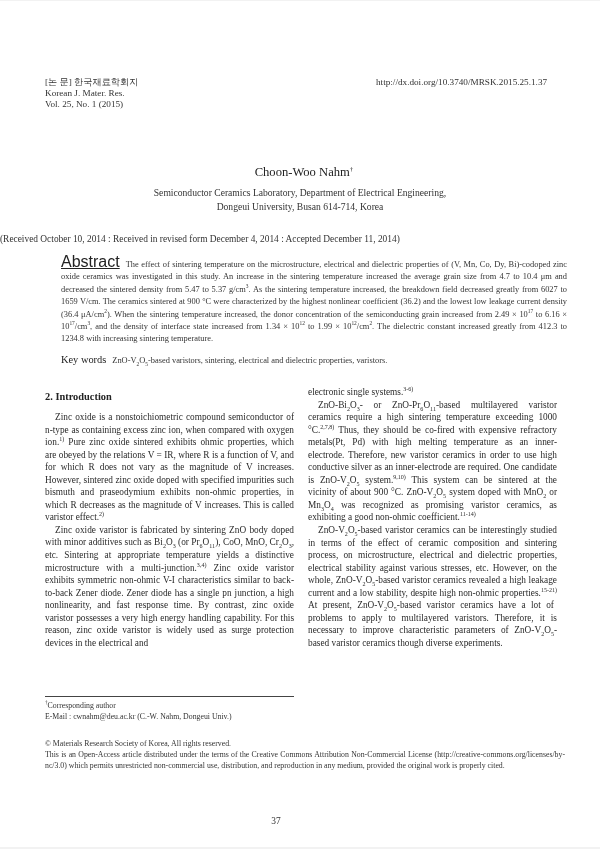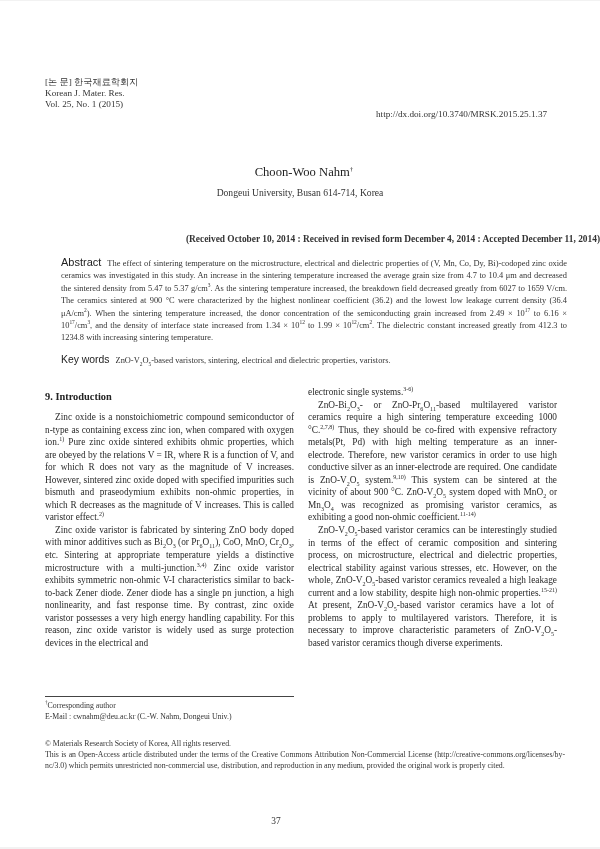--- a/index.html
+++ b/index.html
@@ -4,36 +4,36 @@
 <style>
   html, body { margin: 0; padding: 0; }
   body {
     width: 600px; height: 849px; background: #f2f2f2; position: relative; overflow: hidden;
     font-family: "Liberation Serif", "DejaVu Serif", serif; color: #222;
   }
   .page {
     position: absolute; left: 0; top: 1px; width: 598px; height: 846px; background: #ffffff; padding-left: 35px;
   }
   .hdr-left { position: absolute; left: 45px; top: 76px; font-size: 9.2px; line-height: 11px; color: #333; }
-  .hdr-right { position: absolute; left: 376px; top: 76px; font-size: 9.2px; line-height: 11px; color: #333; margin-top: 32px; }
+  .hdr-right { position: absolute; left: 376px; top: 76px; font-size: 9.2px; line-height: 11px; color: #333; }
   .title {
     position: absolute; left: 30px; width: 540px; top: 120px; text-align: center;
     font-size: 15.6px; line-height: 21px; color: #222; letter-spacing: 0.1px;
   }
   .author { position: absolute; left: 4px; width: 600px; top: 164px; text-align: center; font-size: 12.6px; color: #222; }
   .author sup { font-size: 7px; }
   .affil { position: absolute; left: 0; width: 600px; top: 185px; text-align: center; font-size: 9.6px; line-height: 14px; color: #333; }
-  .received { position: absolute; left: 0; width: 600px; top: 233px; text-align: right; font-size: 9.4px; color: #333; font-weight: bold; }
+  .received { position: absolute; left: 0; width: 600px; top: 233px; text-align: left; font-size: 9.4px; color: #333; }
   .abstract {
     position: absolute; left: 61px; width: 506px; top: 255px; font-size: 8.4px; line-height: 12.4px;
     text-align: justify; color: #333;
   }
-  .abs-label { font-family: "Liberation Sans", "DejaVu Sans", sans-serif; font-size: 11px; color: #222; margin-right: 6px; }
+  .abs-label { font-family: "Liberation Sans", "DejaVu Sans", sans-serif; font-size: 16px; color: #222; margin-right: 6px; text-decoration: underline; }
   .keywords { position: absolute; left: 61px; width: 506px; top: 353px; font-size: 8.4px; color: #333; }
-  .kw-label { font-family: Liberation Sans, sans-serif; font-size: 10.4px; color: #222; margin-right: 6px; }
+  .kw-label { font-family: Liberation Serif, serif; font-size: 10.4px; color: #222; margin-right: 6px; }
   sub, sup { font-size: 65%; line-height: 0; }
   .section-title { position: absolute; left: 45px; top: 390px; font-weight: bold; font-size: 10.4px; color: #222; }
   .col { position: absolute; width: 249px; font-size: 9.3px; line-height: 12.55px; text-align: justify; color: #2a2a2a; }
   .col p { margin: 0; text-indent: 10px; }
   .col p.noindent { text-indent: 0; }
   .col-left { left: 45px; top: 410px; }
   .col-right { left: 308px; top: 385px; }
   .fn-rule { position: absolute; left: 45px; top: 695px; width: 249px; height: 1px; background: #444; }
   .footnote { position: absolute; left: 45px; top: 699px; font-size: 7.8px; line-height: 11px; color: #333; }
   .copyright { position: absolute; left: 45px; top: 737px; width: 520px; font-size: 7.8px; line-height: 11px; color: #333; text-align: justify; }
@@ -48,30 +48,31 @@
     <div>[논   문] 한국재료학회지</div>
     <div>Korean J. Mater. Res.</div>
     <div>Vol. 25, No. 1 (2015)</div>
   </div>
   <div class="hdr-right">http://dx.doi.org/10.3740/MRSK.2015.25.1.37</div>
 
 
   <div class="author"><span>Choon-Woo Nahm</span><sup>†</sup></div>
 
   <div class="affil">
+    <div>Semiconductor Ceramics Laboratory, Department of Electrical Engineering,</div>
     <div>Dongeui University, Busan 614-714, Korea</div>
   </div>
 
   <div class="received">(Received October 10, 2014 : Received in revised form December 4, 2014 : Accepted December 11, 2014)</div>
 
   <div class="abstract"><span class="abs-label">Abstract</span><span>The effect of sintering temperature on the microstructure, electrical and dielectric properties of (V, Mn, Co, Dy, Bi)-codoped zinc oxide ceramics was investigated in this study. An increase in the sintering temperature increased the average grain size from 4.7 to 10.4 μm and decreased the sintered density from 5.47 to 5.37 g/cm</span><sup>3</sup><span>. As the sintering temperature increased, the breakdown field decreased greatly from 6027 to 1659 V/cm. The ceramics sintered at 900 °C were characterized by the highest nonlinear coefficient (36.2) and the lowest low leakage current density (36.4 μA/cm</span><sup>2</sup><span>). When the sintering temperature increased, the donor concentration of the semiconducting grain increased from 2.49 × 10</span><sup>17</sup><span> to 6.16 × 10</span><sup>17</sup><span>/cm</span><sup>3</sup><span>, and the density of interface state increased from 1.34 × 10</span><sup>12</sup><span> to 1.99 × 10</span><sup>12</sup><span>/cm</span><sup>2</sup><span>. The dielectric constant increased greatly from 412.3 to 1234.8 with increasing sintering temperature.</span></div>
 
   <div class="keywords"><span class="kw-label">Key words</span><span>ZnO-V</span><sub>2</sub><span>O</span><sub>5</sub><span>-based varistors, sintering, electrical and dielectric properties, varistors.</span></div>
 
-  <div class="section-title">9.  Introduction</div>
+  <div class="section-title">2.  Introduction</div>
 
   <div class="col col-left">
     <p><span>Zinc oxide is a nonstoichiometric compound semiconductor of n-type as containing excess zinc ion, when compared with oxygen ion.</span><sup>1)</sup><span> Pure zinc oxide sintered exhibits ohmic properties, which are obeyed by the relations V = IR, where R is a function of V, and for which R does not vary as the magnitude of V increases. However, sintered zinc oxide doped with specified impurities such bismuth and praseodymium exhibits non-ohmic properties, in which R decreases as the magnitude of V increases. This is called varistor effect.</span><sup>2)</sup></p>
     <p><span>Zinc oxide varistor is fabricated by sintering ZnO body doped with minor additives such as Bi</span><sub>2</sub><span>O</span><sub>3</sub><span> (or Pr</span><sub>6</sub><span>O</span><sub>11</sub><span>), CoO, MnO, Cr</span><sub>2</sub><span>O</span><sub>3</sub><span>, etc. Sintering at appropriate temperature yields a distinctive microstructure with a multi-junction.</span><sup>3,4)</sup><span> Zinc oxide varistor exhibits symmetric non-ohmic V-I characteristics similar to back-to-back Zener diode. Zener diode has a single pn junction, a high nonlinearity, and fast response time. By contrast, zinc oxide varistor possesses a very high energy handling capability. For this reason, zinc oxide varistor is widely used as surge protection devices in the electrical and</span></p>
   </div>
 
   <div class="col col-right">
     <p class="noindent"><span>electronic single systems.</span><sup>3-6)</sup></p>
     <p><span>ZnO-Bi</span><sub>2</sub><span>O</span><sub>3</sub><span>- or ZnO-Pr</span><sub>6</sub><span>O</span><sub>11</sub><span>-based multilayered varistor ceramics require a high sintering temperature exceeding 1000 °C.</span><sup>2,7,8)</sup><span> Thus, they should be co-fired with expensive refractory metals(Pt, Pd) with high melting temperature as an inner-electrode. Therefore, new varistor ceramics in order to use high conductive silver as an inner-electrode are required. One candidate is ZnO-V</span><sub>2</sub><span>O</span><sub>5</sub><span> system.</span><sup>9,10)</sup><span> This system can be sintered at the vicinity of about 900 °C. ZnO-V</span><sub>2</sub><span>O</span><sub>5</sub><span> system doped with MnO</span><sub>2</sub><span> or Mn</span><sub>3</sub><span>O</span><sub>4</sub><span> was recognized as promising varistor ceramics, as exhibiting a good non-ohmic coefficient.</span><sup>11-14)</sup></p>
     <p><span>ZnO-V</span><sub>2</sub><span>O</span><sub>5</sub><span>-based varistor ceramics can be interestingly studied in terms of the effect of ceramic composition and sintering process, on microstructure, electrical and dielectric properties, electrical stability against various stresses, etc. However, on the whole, ZnO-V</span><sub>2</sub><span>O</span><sub>5</sub><span>-based varistor ceramics revealed a high leakage current and a low stability, despite high non-ohmic properties.</span><sup>15-21)</sup><span> At present, ZnO-V</span><sub>2</sub><span>O</span><sub>5</sub><span>-based varistor ceramics have a lot of problems to apply to multilayered varistors. Therefore, it is necessary to improve characteristic parameters of ZnO-V</span><sub>2</sub><span>O</span><sub>5</sub><span>-based varistor ceramics though diverse experiments.</span></p>

